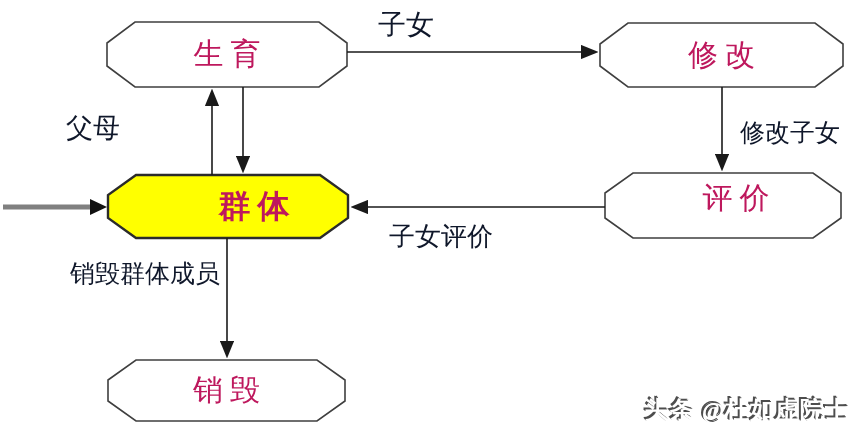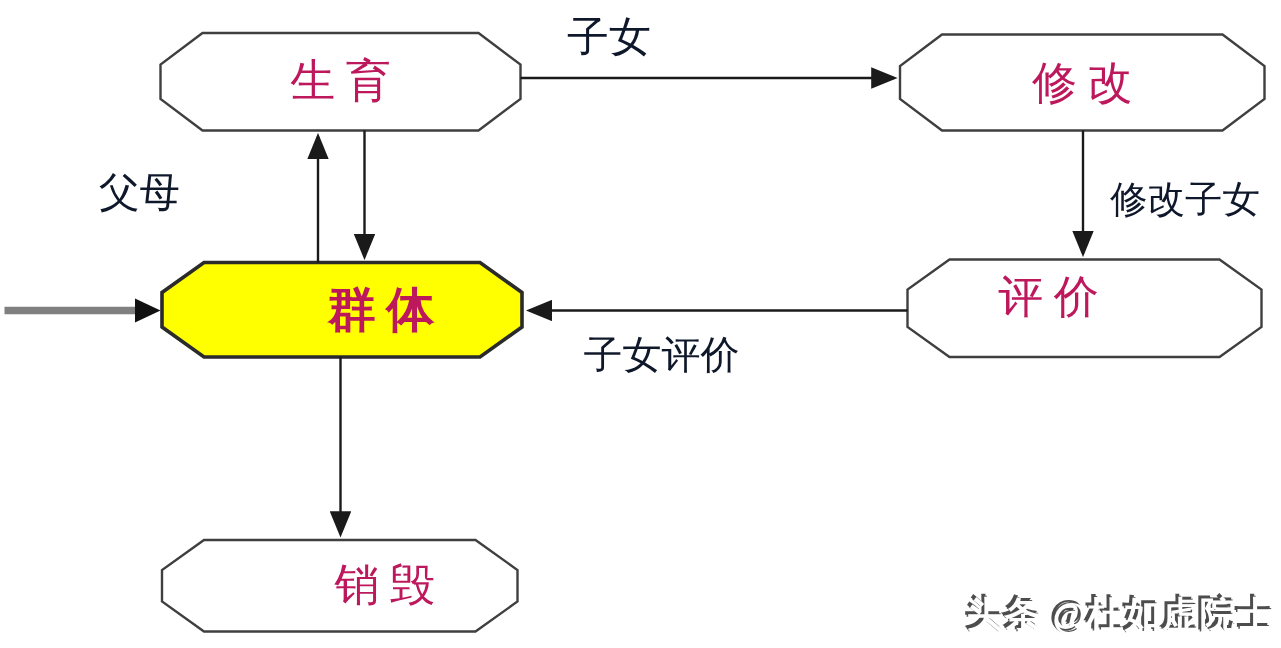--- a/index.html
+++ b/index.html
@@ -82,23 +82,24 @@
     <line x1="243" y1="87" x2="243" y2="171" stroke="#1a1a1a" stroke-width="1.6" marker-end="url(#arrow)"></line>
     <line x1="227" y1="238" x2="227" y2="356" stroke="#1a1a1a" stroke-width="1.6" marker-end="url(#arrow)"></line>
 
     <line x1="3" y1="207" x2="91" y2="207" stroke="#808080" stroke-width="5"></line>
     <polygon points="90,199 107,207 90,215" fill="#111111"></polygon>
   </svg>
 
   <div class="node-label" style="left:107px; top:22px; width:240px; height:65px;">生育</div>
   <div class="node-label" style="left:600px; top:23px; width:243px; height:64px;">修改</div>
   <div class="node-label bold" style="left:108px; top:175px; width:240px; height:63px;">群体</div>
-  <div class="node-label" style="left:581px; top:173px; width:236px; height:51px;">评价</div>
-  <div class="node-label" style="left:108px; top:360px; width:237px; height:61px;margin-left:30px;">销毁</div>
+  <div class="node-label" style="left:618px; top:173px; width:236px; height:51px;">评价</div>
+  <div class="node-label" style="left:108px; top:360px; width:237px; height:61px;">销毁</div>
 
   <div class="edge-label lbl-children">子女</div>
   <div class="edge-label lbl-modify-children">修改子女</div>
   <div class="edge-label lbl-children-eval">子女评价</div>
   <div class="edge-label lbl-parents">父母</div>
+  <div class="edge-label lbl-destroy-members">销毁群体成员</div>
 
   <div class="watermark">头条 @杜如虚院士</div>
 
 </div>
 
 </body></html>

